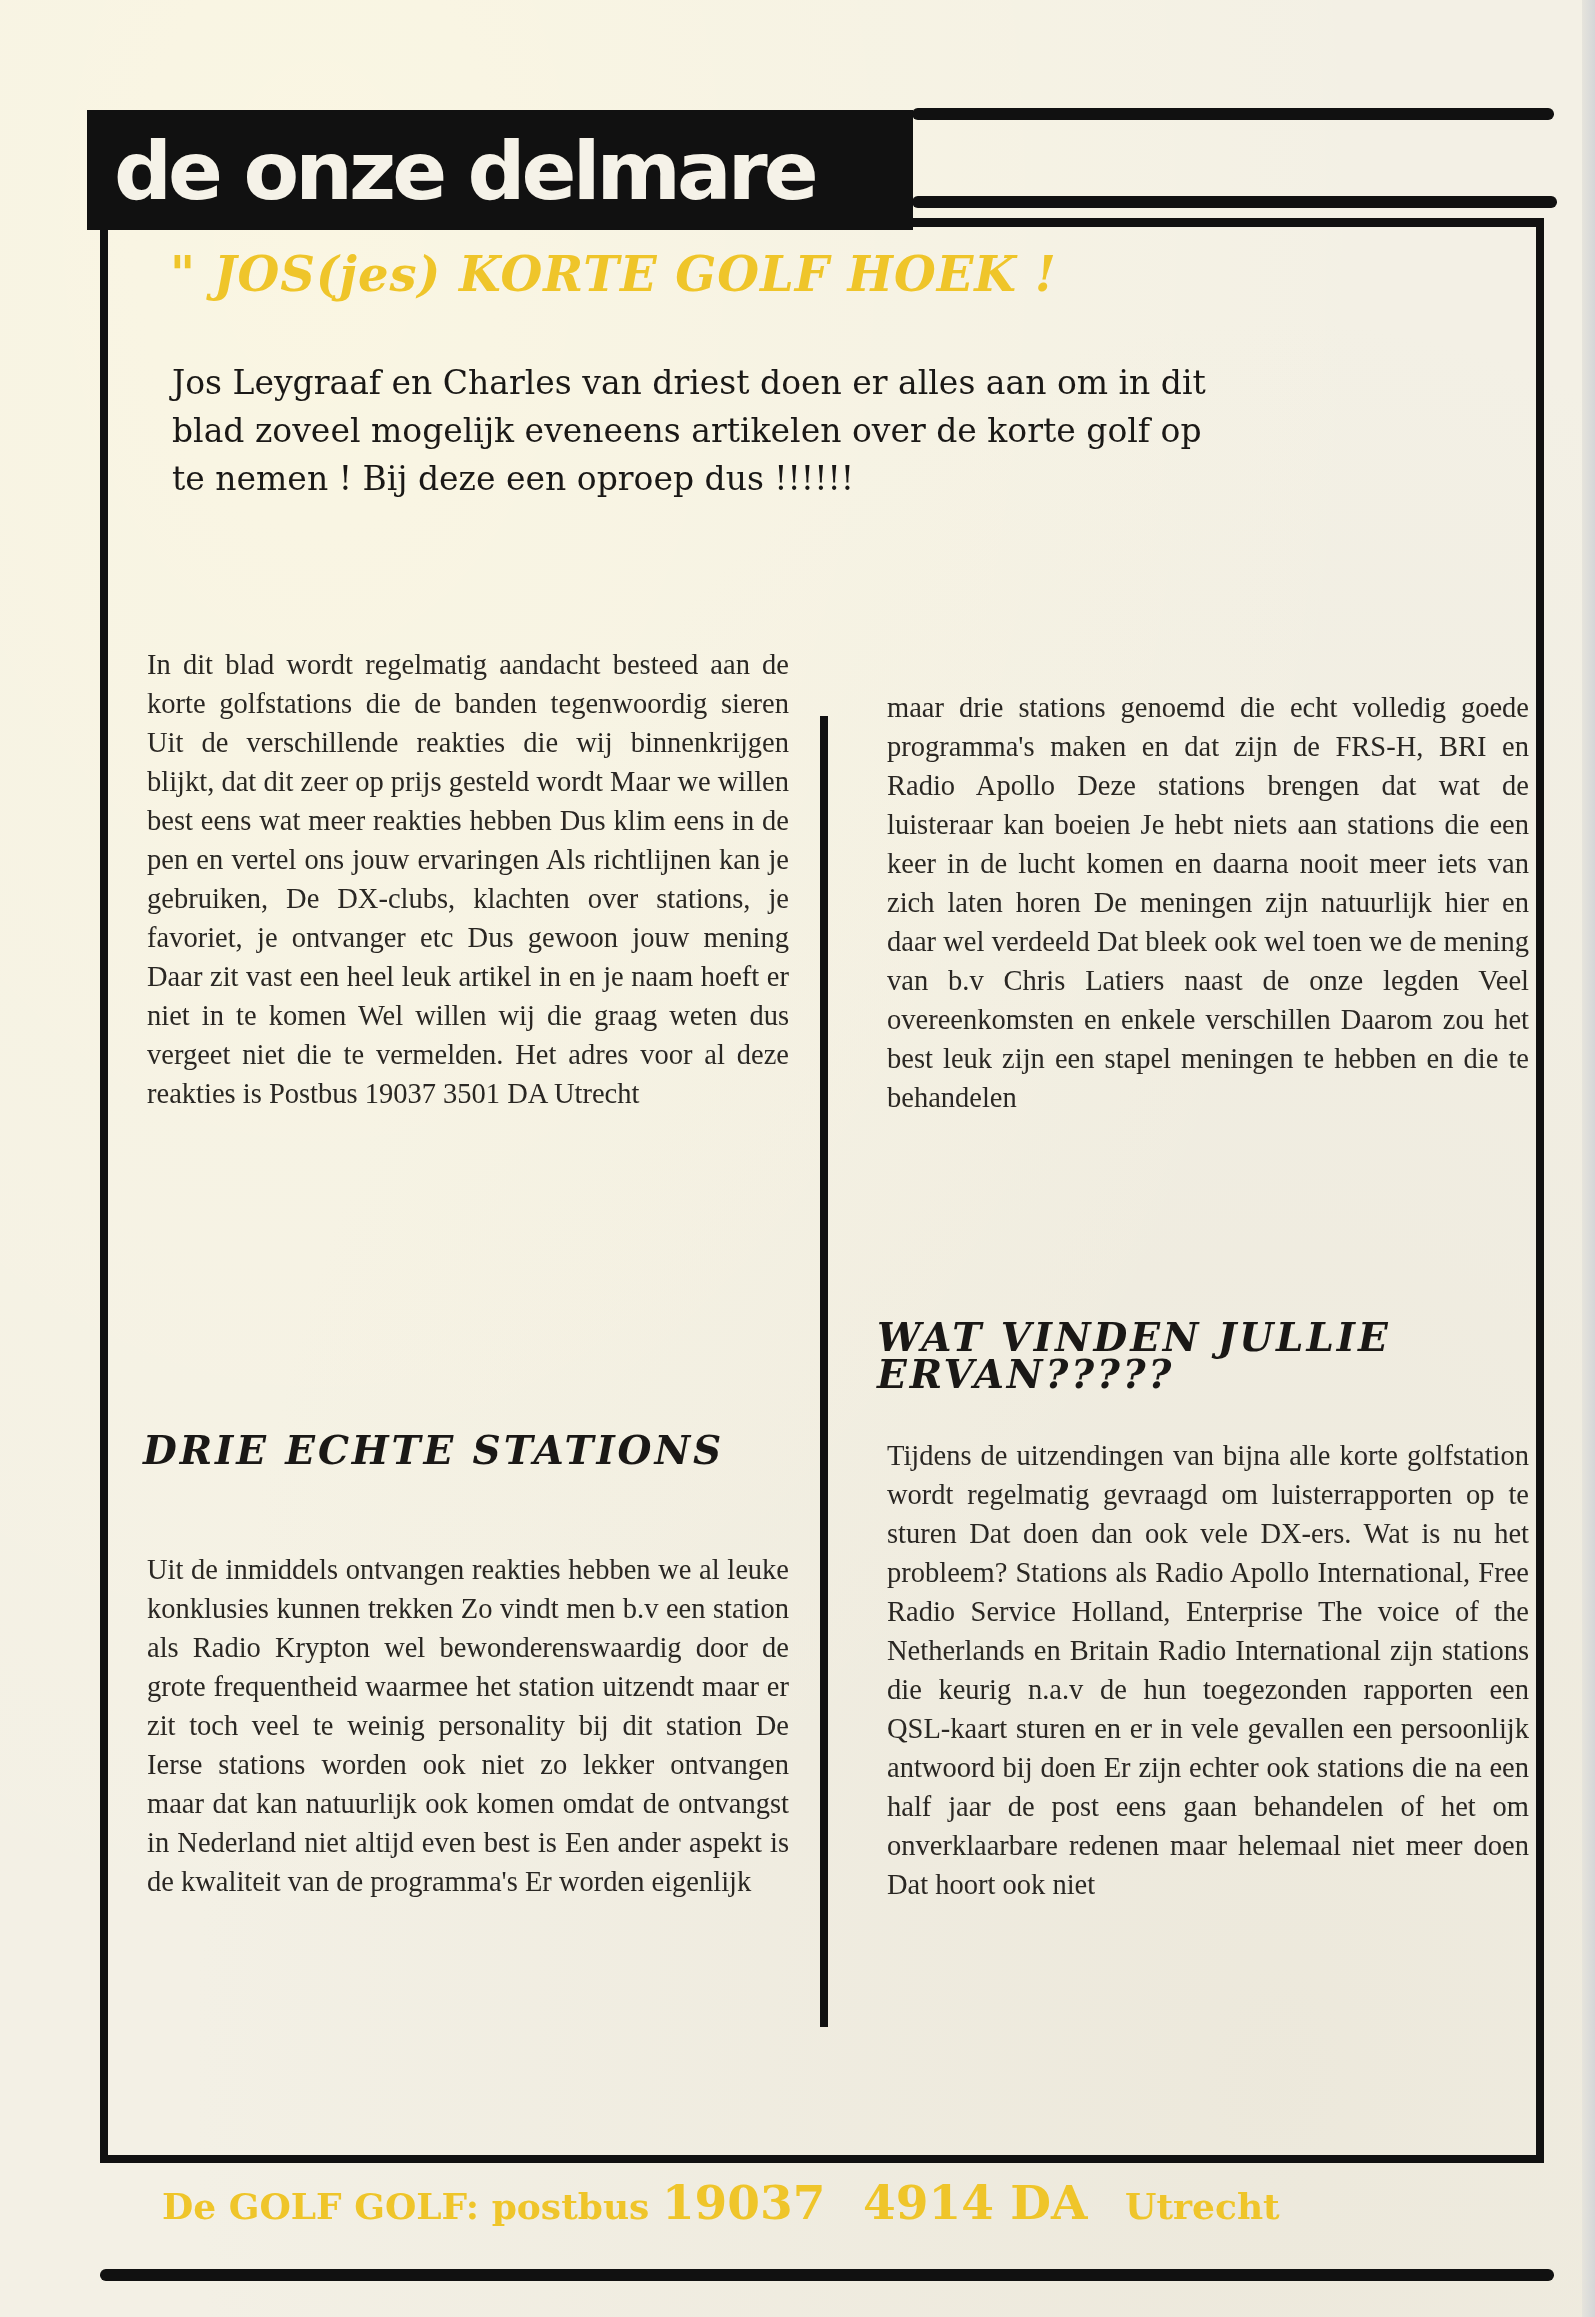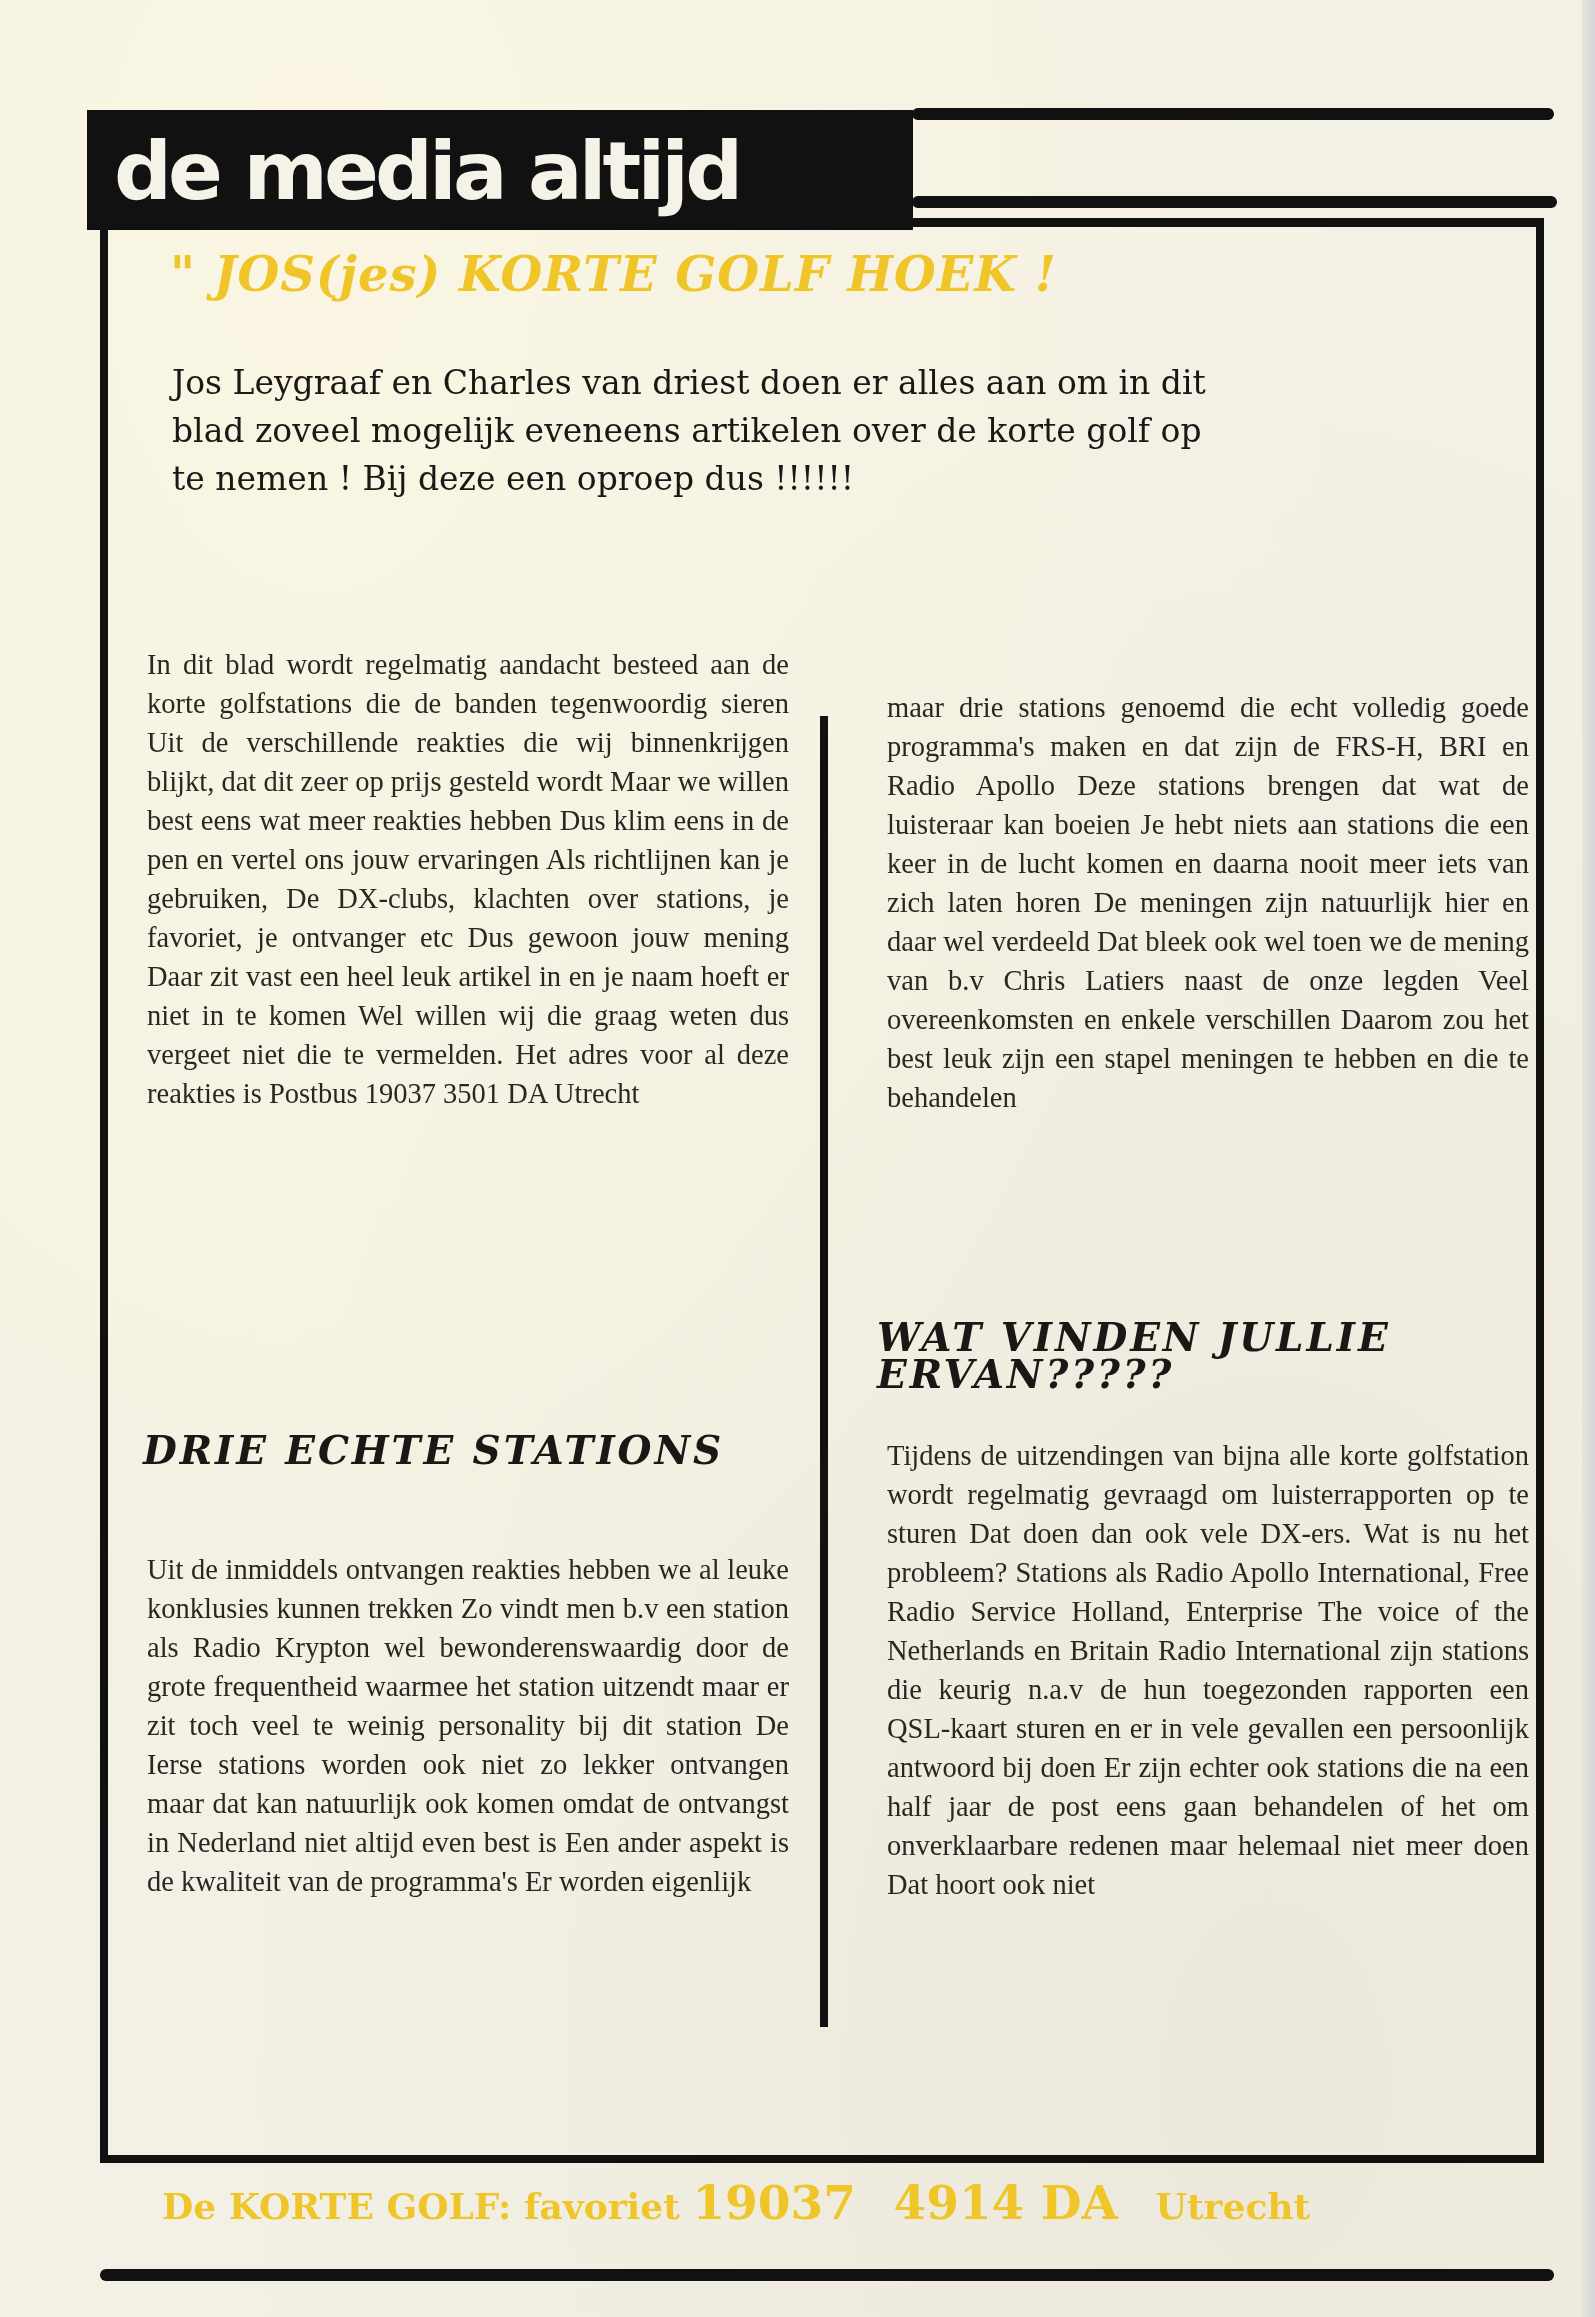--- a/index.html
+++ b/index.html
@@ -84,21 +84,21 @@
     }
     .footer-address .big { font-size: 47px; }
   </style>
 </head>
 <body>
 
 <div class="page-bg"></div>
 <div class="right-edge"></div>
 
 <div class="header-band"></div>
-<div class="logo">de media altijd</div>
+<div class="logo">de onze delmare</div>
 <div class="top-rule"></div>
 <div class="mid-rule"></div>
 
 <div class="frame"></div>
 
 <div class="headline">" JOS(jes) KORTE GOLF HOEK !</div>
 
 <div class="intro">Jos Leygraaf en Charles van driest doen er alles aan om in dit blad zoveel mogelijk eveneens artikelen over de korte golf op te nemen ! Bij deze een oproep dus !!!!!!</div>
 
 <div class="col col-left" style="top: 645px;">
@@ -113,20 +113,20 @@
 
 <div class="col col-right" style="top: 664px;">
   <p>maar drie stations genoemd die echt volledig goede programma's maken en dat zijn de FRS-H, BRI en Radio Apollo Deze stations brengen dat wat de luisteraar kan boeien Je hebt niets aan stations die een keer in de lucht komen en daarna nooit meer iets van zich laten horen De meningen zijn natuurlijk hier en daar wel verdeeld Dat bleek ook wel toen we de mening van b.v Chris Latiers naast de onze legden Veel overeenkomsten en enkele verschillen Daarom zou het best leuk zijn een stapel meningen te hebben en die te behandelen</p>
 </div>
 <div class="section-title" style="left: 877px; top: 1311px; width: 599px;">WAT VINDEN JULLIE ERVAN?????</div>
 <div class="col col-right" style="top: 1412px;">
   <p>Tijdens de uitzendingen van bijna alle korte golfstation wordt regelmatig gevraagd om luisterrapporten op te sturen Dat doen dan ook vele DX-ers. Wat is nu het probleem? Stations als Radio Apollo International, Free Radio Service Holland, Enterprise The voice of the Netherlands en Britain Radio International zijn stations die keurig n.a.v de hun toegezonden rapporten een QSL-kaart sturen en er in vele gevallen een persoonlijk antwoord bij doen Er zijn echter ook stations die na een half jaar de post eens gaan behandelen of het om onverklaarbare redenen maar helemaal niet meer doen Dat hoort ook niet</p>
 </div>
 
 <div class="footer-address">
-  <span>De KORTE GOLF: favoriet</span>
+  <span>De GOLF GOLF: postbus</span>
   <span class="big">19037</span>&nbsp;&nbsp;
   <span class="big">4914 DA</span>&nbsp;&nbsp;
   <span>Utrecht</span>
 </div>
 
 <div class="bottom-rule" style="top: 2269px;"></div>
 
 
 </body></html>

